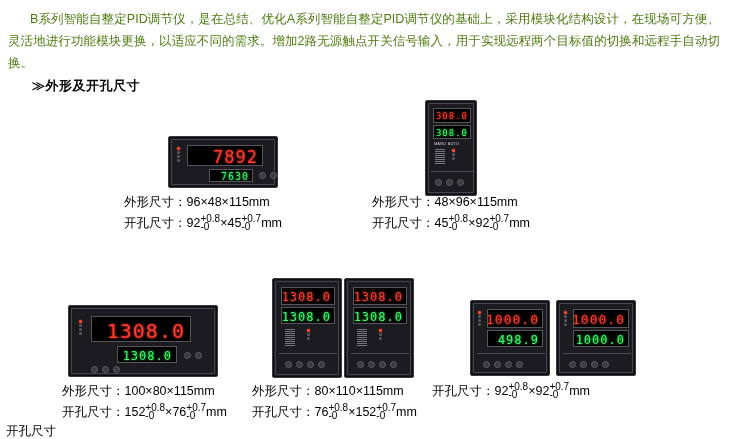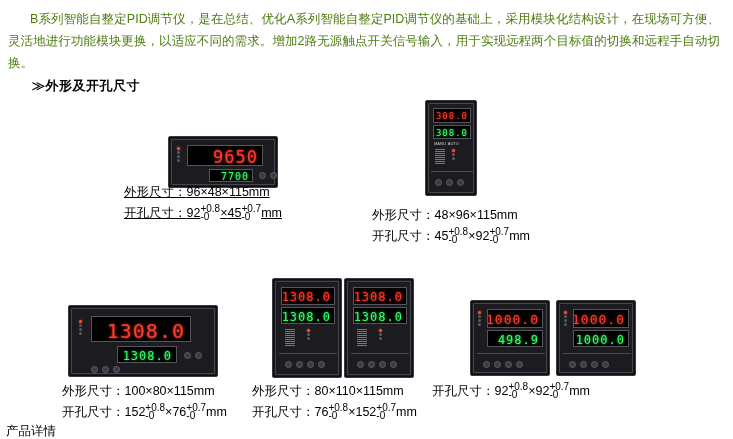--- a/index.html
+++ b/index.html
@@ -172,24 +172,24 @@
 
 <div class="device" style="left:168px; top:136px; width:110px; height:52px;">
   <div class="bezel"></div>
   <div class="led-col" style="left:8px; top:10px;">
     <div class="led on"></div>
     <div class="led"></div>
     <div class="led"></div>
     <div class="led"></div>
   </div>
   <div class="screen" style="left:18px; top:8px; width:76px; height:21px;">
-    <div class="digits" style="font-size:17px; right:4px; top:3px;">9650</div>
+    <div class="digits" style="font-size:17px; right:4px; top:3px;">7892</div>
   </div>
   <div class="screen" style="left:40px; top:32px; width:44px; height:13px;">
-    <div class="digits green" style="font-size:10px; right:3px; top:2px;">7700</div>
+    <div class="digits green" style="font-size:10px; right:3px; top:2px;">7630</div>
   </div>
   <div class="btn-row" style="left:90px; top:35px;">
     <div class="btn"></div>
     <div class="btn"></div>
   </div>
 </div>
 
 <div class="device" style="left:425px; top:100px; width:52px; height:96px;">
   <div class="bezel"></div>
   <div class="screen" style="left:7px; top:7px; width:38px; height:15px;">
@@ -215,30 +215,30 @@
     <div class="led"></div>
   </div>
   <div class="hline" style="left:5px; top:70px; width:42px;"></div>
   <div class="btn-row" style="left:9px; top:78px;">
     <div class="btn"></div>
     <div class="btn"></div>
     <div class="btn"></div>
   </div>
 </div>
 
-<div class="caption" style="left:124px; top:182px;text-decoration:underline;">
+<div class="caption" style="left:124px; top:192px;">
   <div>
     <span>外形尺寸：</span><span>96×48×115mm</span>
   </div>
   <div>
     <span>开孔尺寸：</span><span>92</span><span class="frac"><span>+0.8</span><span>-0</span></span><span>×</span><span>45</span><span class="frac"><span>+0.7</span><span>-0</span></span><span>mm</span>
   </div>
 </div>
 
-<div class="caption" style="left:372px; top:205px;">
+<div class="caption" style="left:372px; top:192px;">
   <div>
     <span>外形尺寸：</span><span>48×96×115mm</span>
   </div>
   <div>
     <span>开孔尺寸：</span><span>45</span><span class="frac"><span>+0.8</span><span>-0</span></span><span>×</span><span>92</span><span class="frac"><span>+0.7</span><span>-0</span></span><span>mm</span>
   </div>
 </div>
 
 <div class="device" style="left:68px; top:305px; width:150px; height:72px;">
   <div class="bezel"></div>
@@ -394,13 +394,13 @@
     <span>开孔尺寸：</span><span>76</span><span class="frac"><span>+0.8</span><span>-0</span></span><span>×</span><span>152</span><span class="frac"><span>+0.7</span><span>-0</span></span><span>mm</span>
   </div>
 </div>
 
 <div class="caption" style="left:432px; top:381px;">
   <div>
     <span>开孔尺寸：</span><span>92</span><span class="frac"><span>+0.8</span><span>-0</span></span><span>×</span><span>92</span><span class="frac"><span>+0.7</span><span>-0</span></span><span>mm</span>
   </div>
 </div>
 
-<div class="bottom-label">产品详情</div>
+<div class="bottom-label">开孔尺寸</div>
 
 </body></html>

